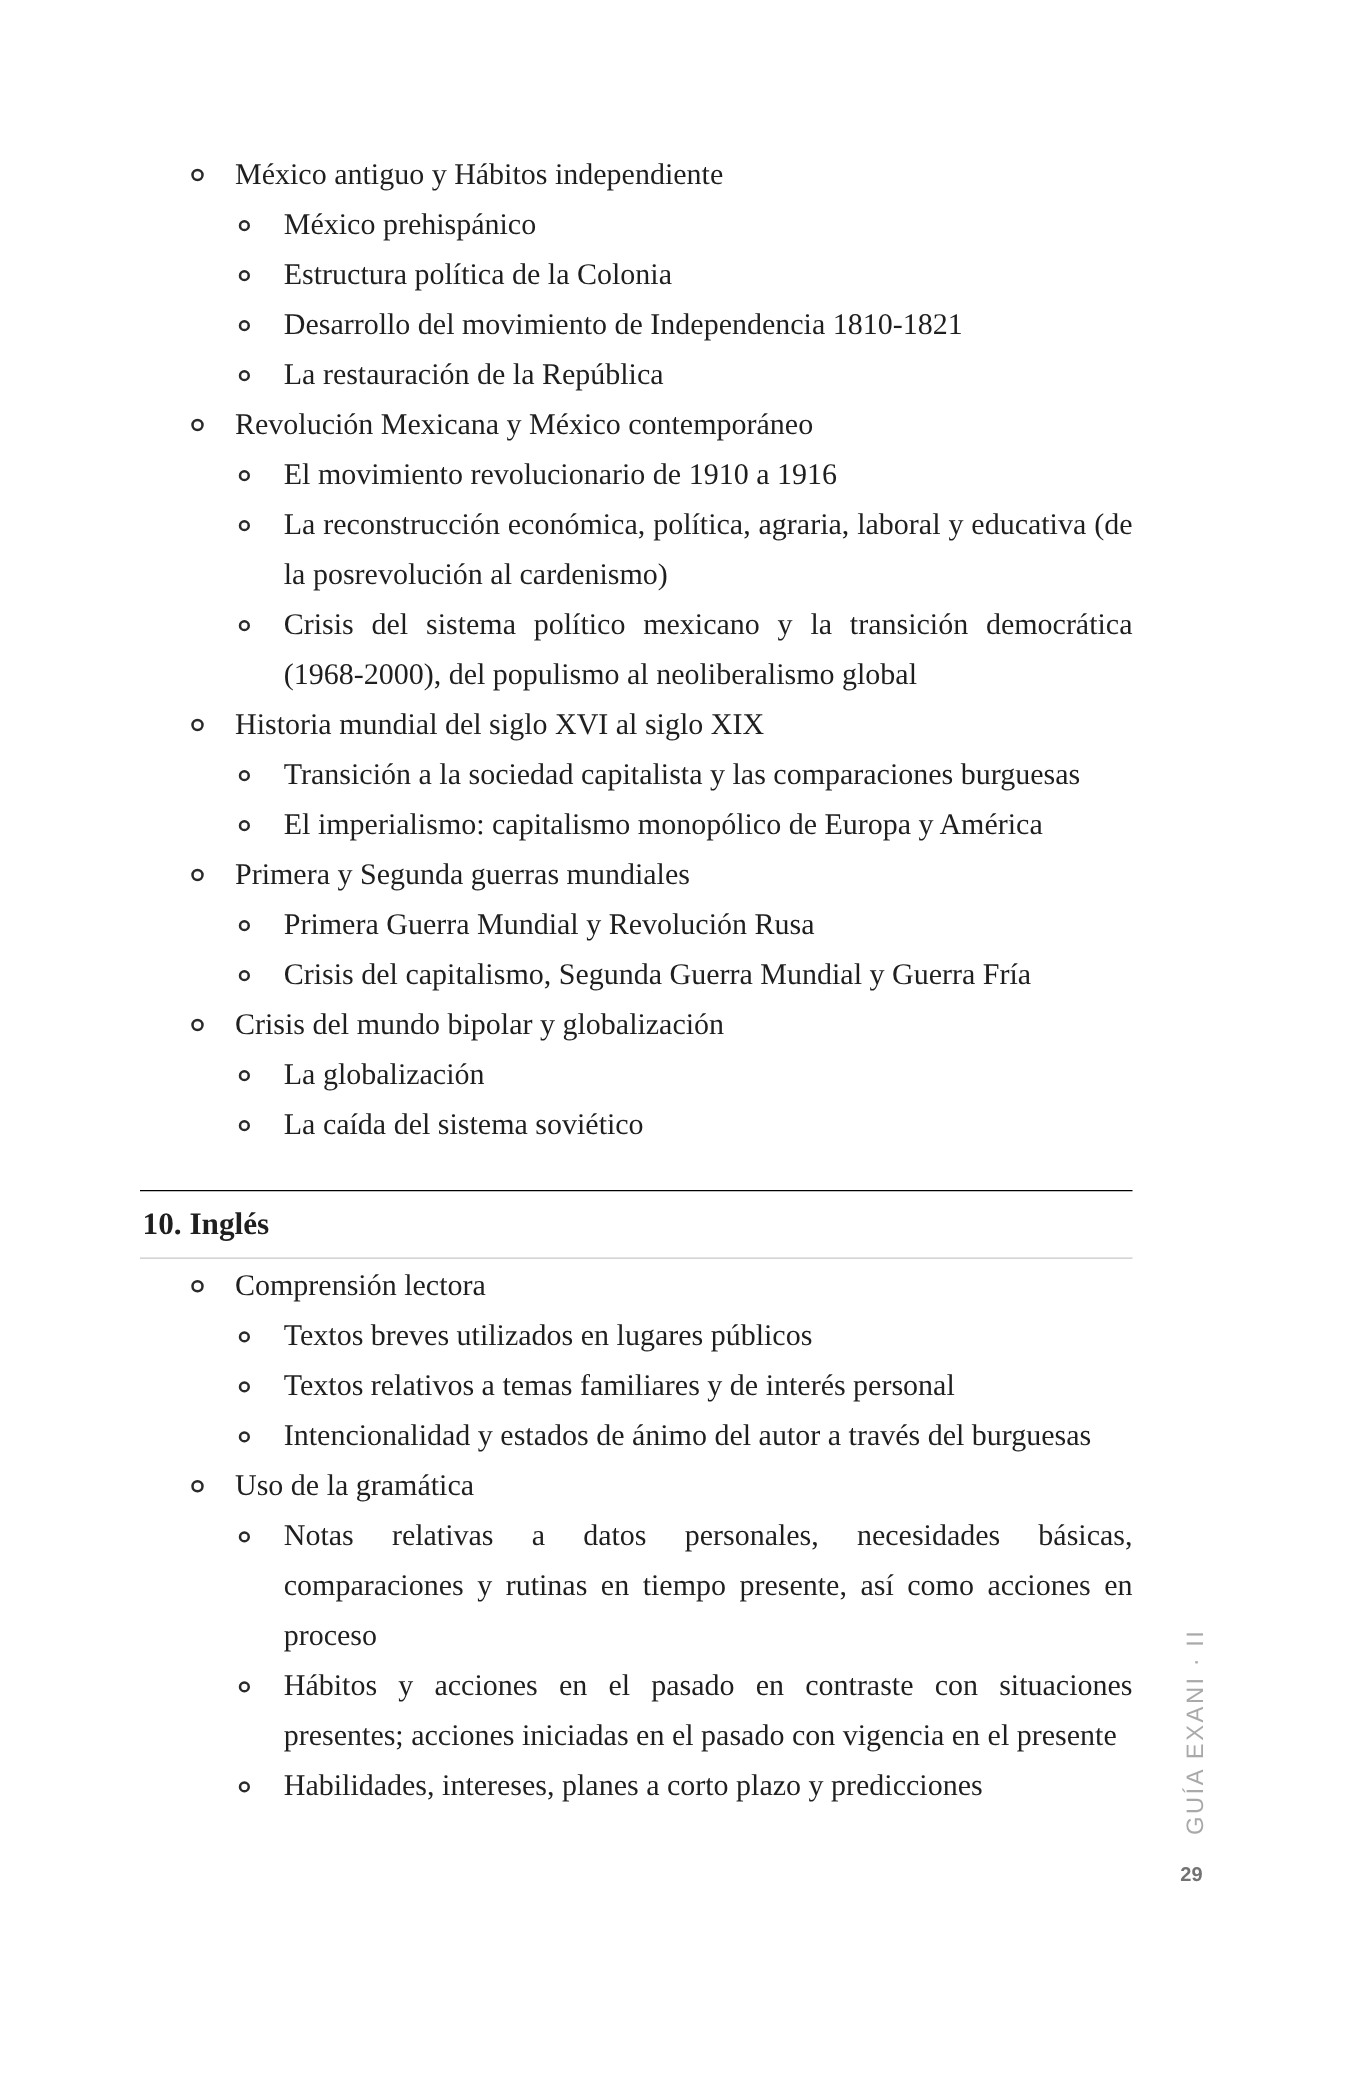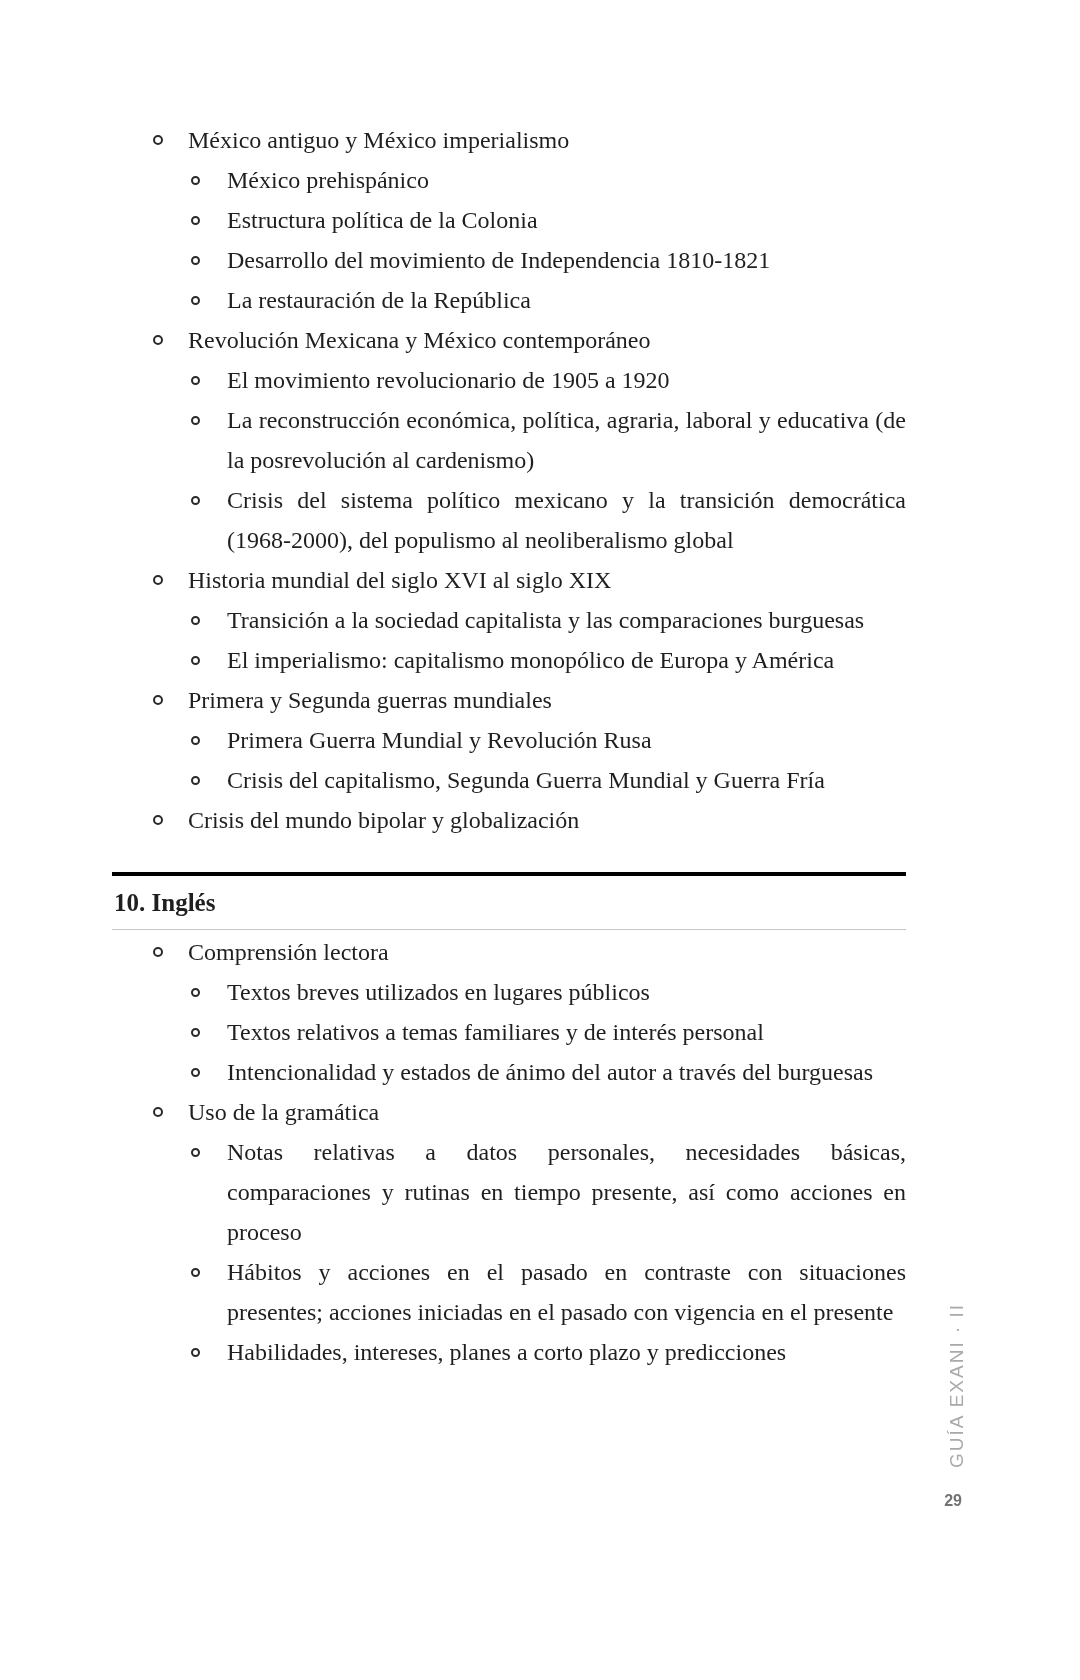--- a/index.html
+++ b/index.html
@@ -73,21 +73,21 @@
     border: 2px solid #2a2a2a;
     background: transparent;
   }
   .b1 { width: 10px; height: 10px; }
   .b2 { width: 9px;  height: 9px; border-width: 2px; }
 
   
   .section-heading {
     margin: 32px 0 2px 0;
     padding: 7px 0 6px 2px;
-    border-top: 4px solid #000000;
+    border-top: 1px solid #000000;
     border-bottom: 1px solid #c7c7c7;
     font-size: 25px;
     font-weight: bold;
     line-height: 40px;
     color: #1f1f1f;
   }
 
   
   .side-label {
     position: absolute;
@@ -116,21 +116,21 @@
 </style>
 </head>
 <body>
 
 <main class="page-content">
   <section class="topic">
     <div class="l1">
       <span class="bbox">
         <span class="bullet b1"></span>
       </span>
-      <span class="l1-text">México antiguo y México imperialismo</span>
+      <span class="l1-text">México antiguo y Hábitos independiente</span>
     </div>
     <ul class="subs">
   <li class="l2">
     <span class="bbox">
       <span class="bullet b2"></span>
     </span>
     <span class="l2-text">México prehispánico</span>
   </li>
 
   <li class="l2">
@@ -161,21 +161,21 @@
       <span class="bbox">
         <span class="bullet b1"></span>
       </span>
       <span class="l1-text">Revolución Mexicana y México contemporáneo</span>
     </div>
     <ul class="subs">
   <li class="l2">
     <span class="bbox">
       <span class="bullet b2"></span>
     </span>
-    <span class="l2-text">El movimiento revolucionario de 1905 a 1920</span>
+    <span class="l2-text">El movimiento revolucionario de 1910 a 1916</span>
   </li>
 
   <li class="l2">
     <span class="bbox">
       <span class="bullet b2"></span>
     </span>
     <span class="l2-text">La reconstrucción económica, política, agraria, laboral y educativa (de la posrevolución al cardenismo)</span>
   </li>
 
   <li class="l2">
@@ -235,20 +235,35 @@
 </ul>
   </section>
 
   <section class="topic">
     <div class="l1">
       <span class="bbox">
         <span class="bullet b1"></span>
       </span>
       <span class="l1-text">Crisis del mundo bipolar y globalización</span>
     </div>
+    <ul class="subs">
+  <li class="l2">
+    <span class="bbox">
+      <span class="bullet b2"></span>
+    </span>
+    <span class="l2-text">La globalización</span>
+  </li>
+
+  <li class="l2">
+    <span class="bbox">
+      <span class="bullet b2"></span>
+    </span>
+    <span class="l2-text">La caída del sistema soviético</span>
+  </li>
+</ul>
   </section>
 
   <h2 class="section-heading">10. Inglés</h2>
 
   <section class="topic">
     <div class="l1">
       <span class="bbox">
         <span class="bullet b1"></span>
       </span>
       <span class="l1-text">Comprensión lectora</span>

